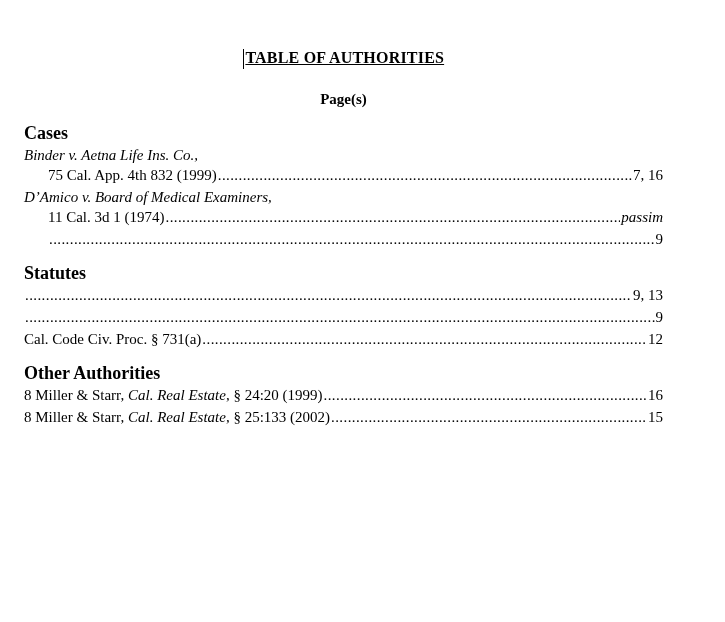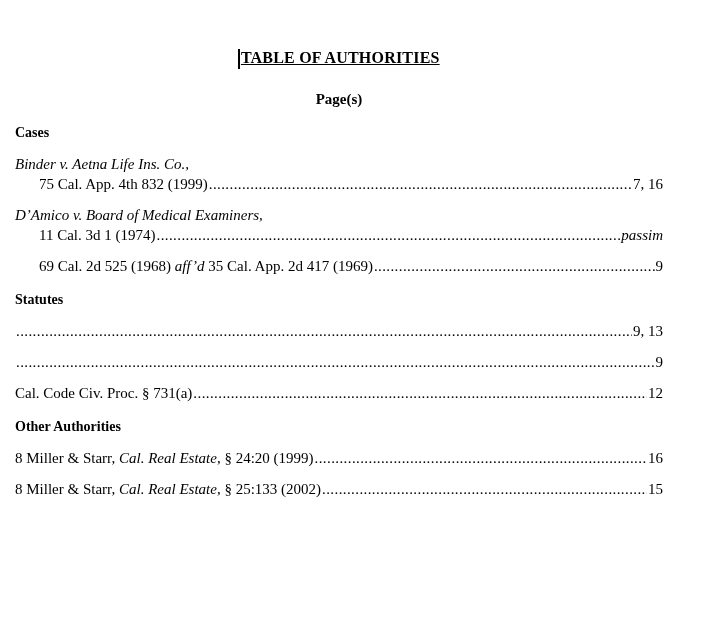--- a/index.html
+++ b/index.html
@@ -12,21 +12,21 @@
     height: 622px;
     overflow: hidden;
     font-family: "Liberation Serif", serif;
     font-size: 15px;
     color: #000000;
   }
   .page {
     box-sizing: border-box;
     width: 725px;
     height: 528px;
-    padding: 46px 62px 0 15px;
+    padding: 46px 62px 0 24px;
   }
   .title-block {
     text-align: center;
     line-height: 22px;
     white-space: nowrap;
   }
   .caret {
     display: inline-block;
     width: 1.5px;
     height: 20px;
@@ -45,26 +45,26 @@
     letter-spacing: 0.2px;
   }
   .page-col-header {
     margin-top: 20px;
     text-align: center;
     font-weight: bold;
     line-height: 20px;
   }
   .heading {
     margin: 14px 0 0 0;
-    font-size: 14px;
+    font-size: 18px;
     font-weight: bold;
     line-height: 20px;
   }
   .entry {
-    margin-top: 11px;
+    margin-top: 2px;
   }
   .case-name {
     font-style: italic;
     line-height: 20px;
     white-space: nowrap;
   }
   .toa-line {
     display: flex;
     align-items: center;
     line-height: 20px;
@@ -117,21 +117,20 @@
     <div class="case-name">D’Amico v. Board of Medical Examiners,</div>
     <div class="toa-line indented">
       <span><span>11 Cal. 3d 1 (1974)</span><span class="italic"></span><span></span></span>
       <span class="leader"></span>
       <span class="pagenum italic">passim</span>
     </div>
   </div>
 
   <div class="entry">
     <div class="toa-line indented">
-      <span><span>69 Cal. 2d 525 (1968) </span><span class="italic">aff’d</span><span> 35 Cal. App. 2d 417 (1969)</span></span>
       <span class="leader"></span>
       <span class="pagenum">9</span>
     </div>
   </div>
 
   <h2 class="heading">Statutes</h2>
 
   <div class="entry toa-line">
     <span class="leader"></span>
     <span class="pagenum">9, 13</span>

